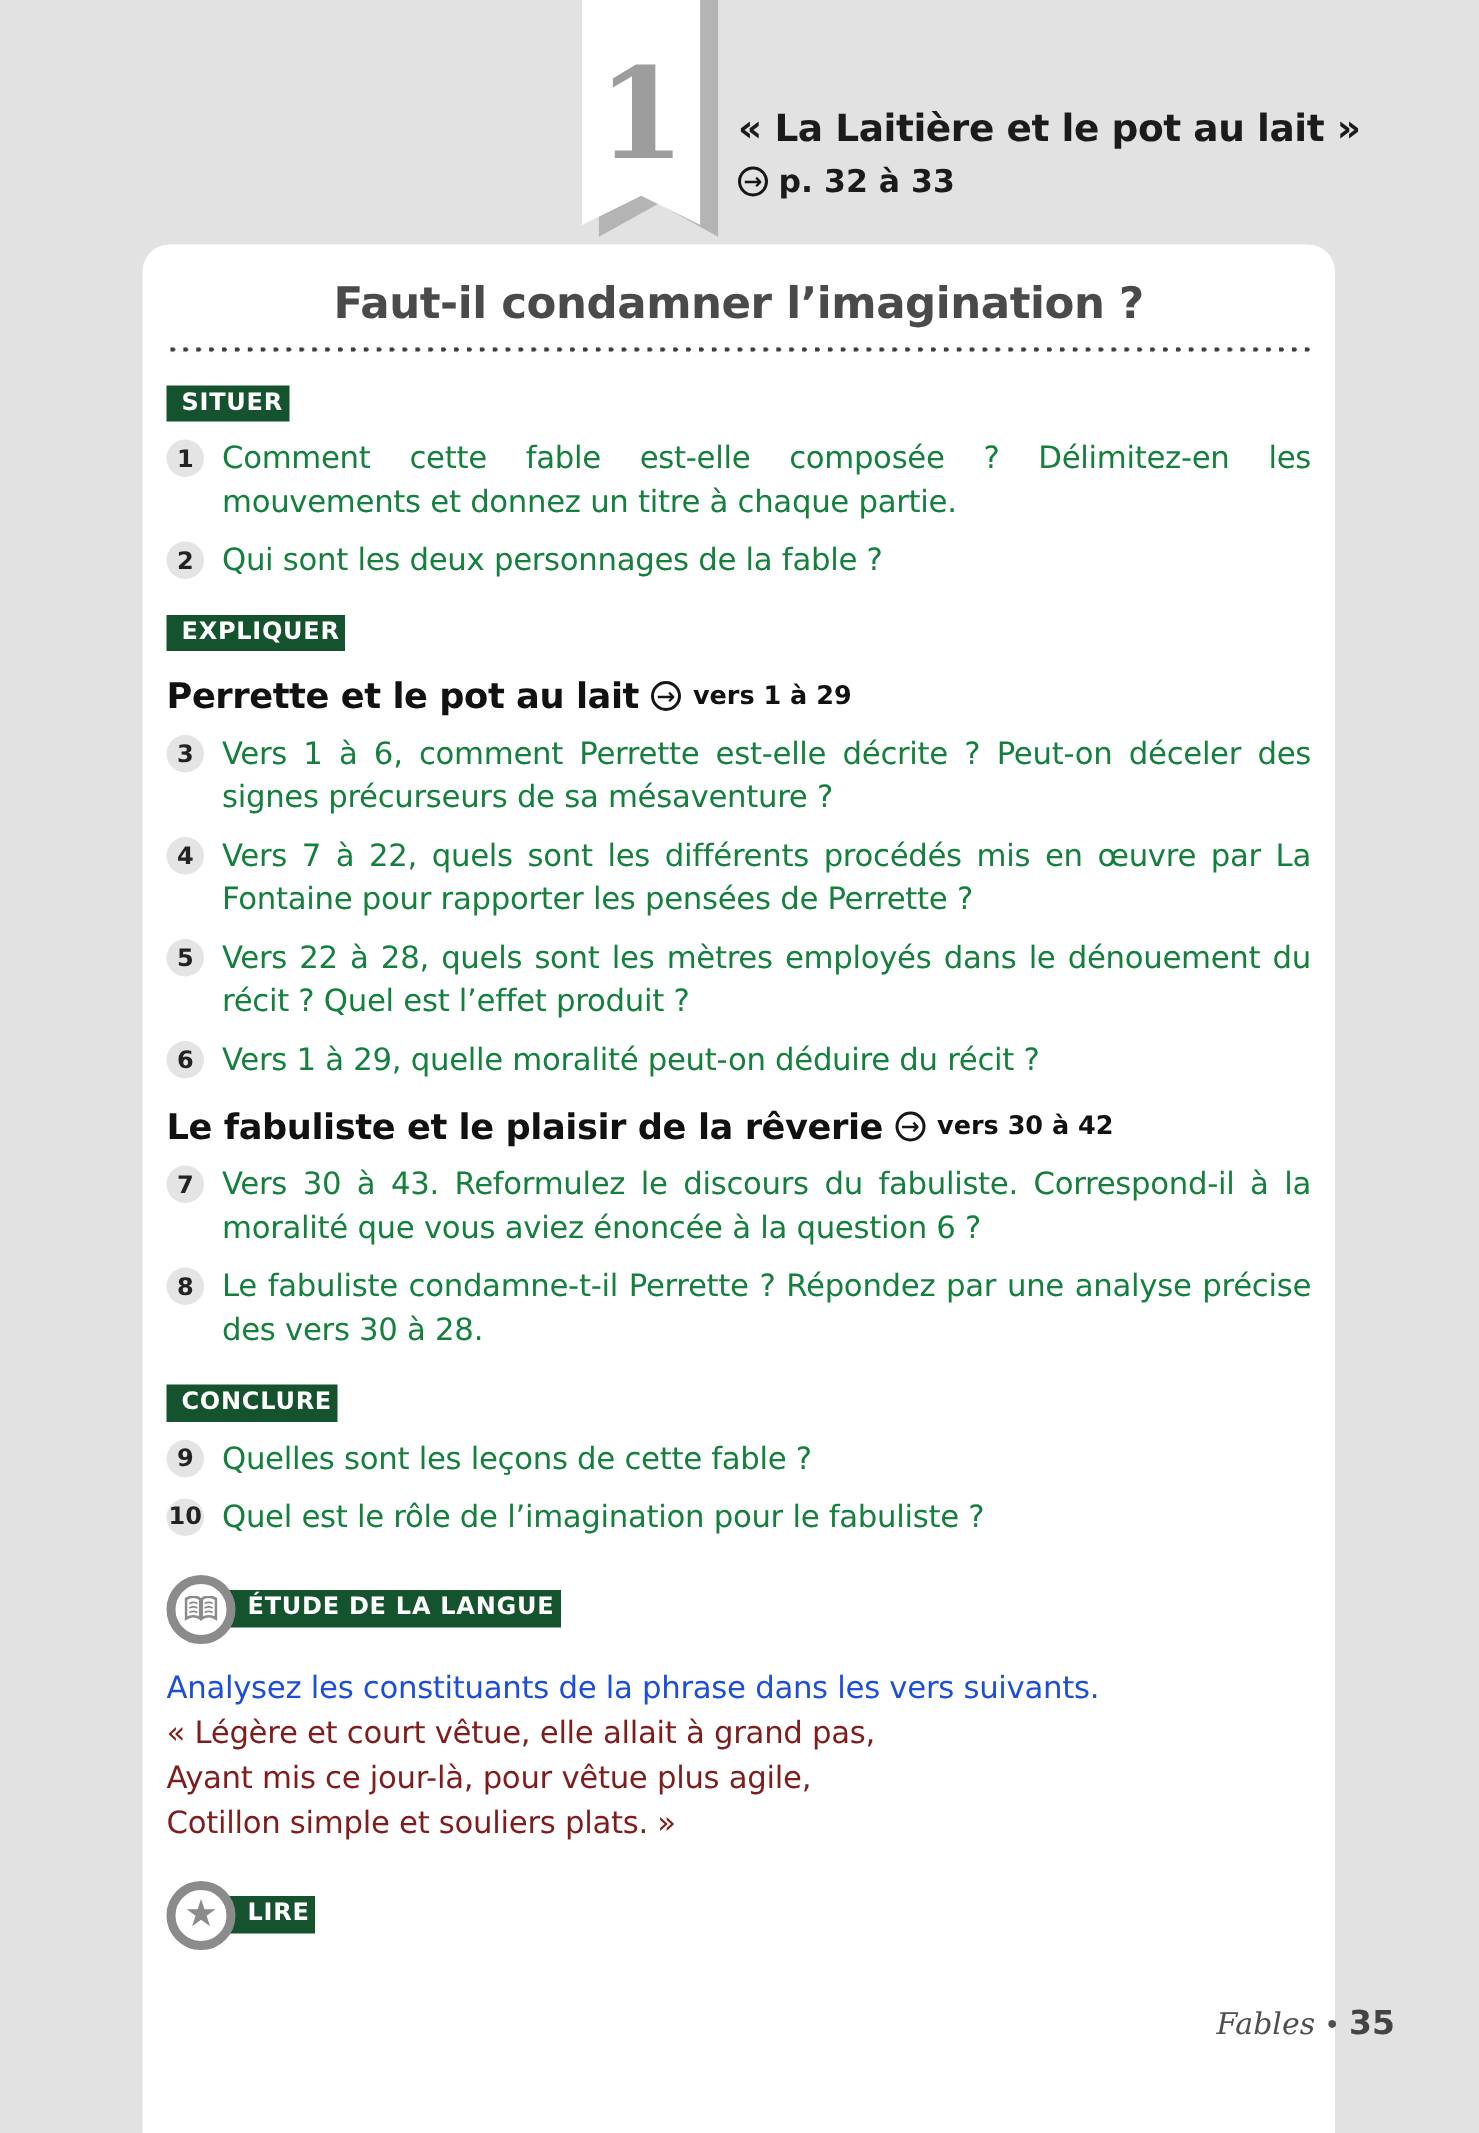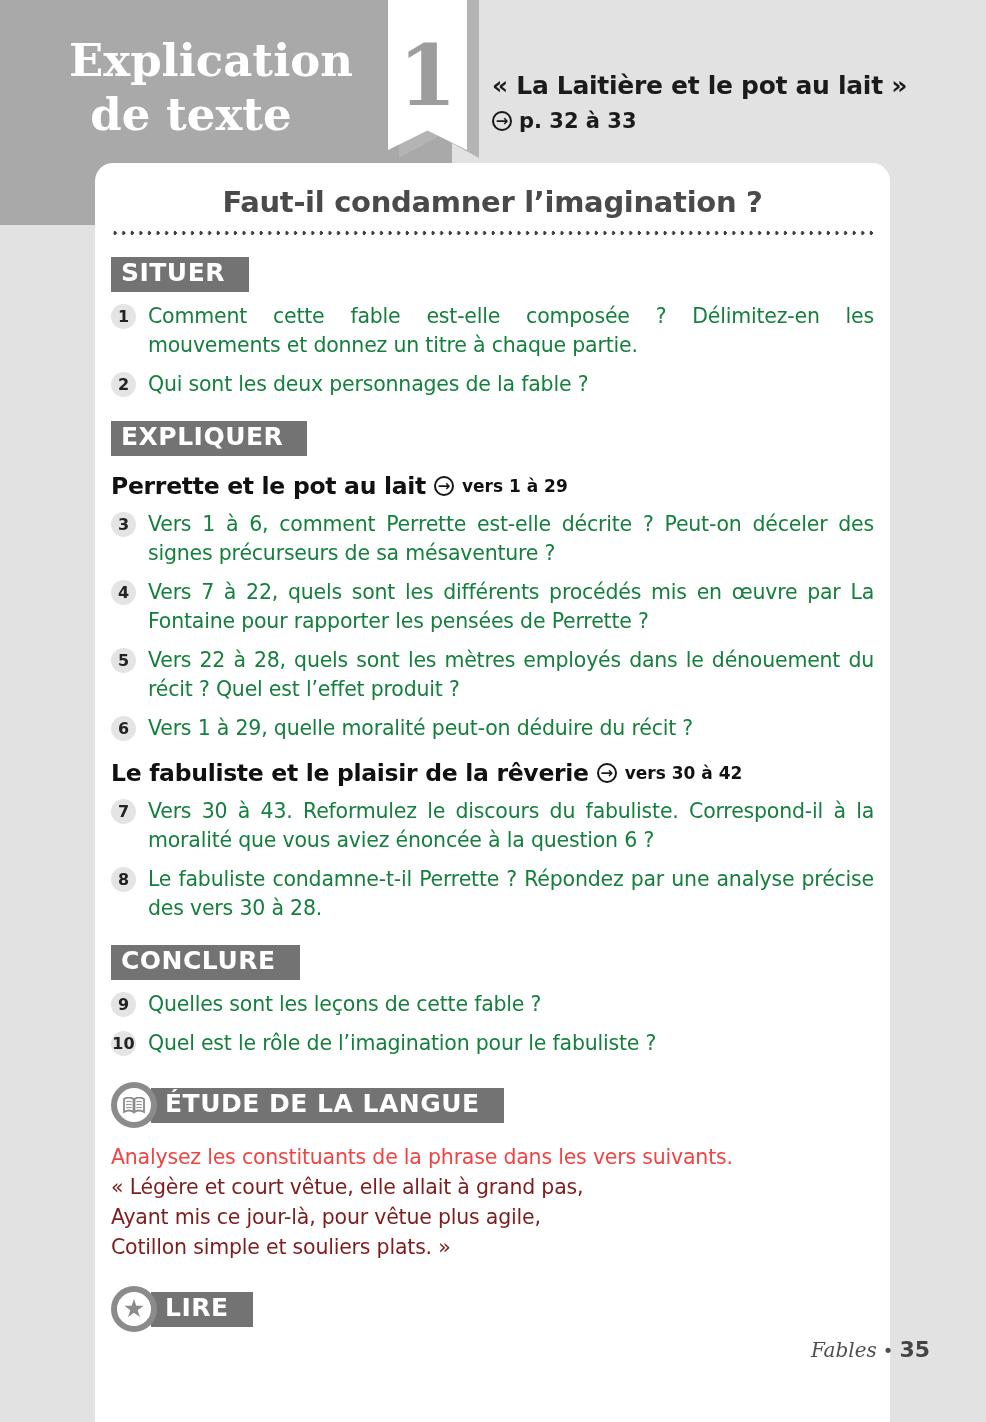--- a/index.html
+++ b/index.html
@@ -68,23 +68,23 @@
     text-align:center;font-weight:bold;font-size:29px;color:#4a4a4a;
     margin:10px 0 0 0;letter-spacing:-0.3px;
   }
   .dotted{
     margin-top:12px;height:4px;
     background-image:radial-gradient(circle 1.7px at 4px 2px,#3d3d3d 98%,transparent);
     background-size:8.6px 4px;background-repeat:repeat-x;
   }
 
   .badge{
-    display:inline-block;background:#737373;color:#ffffff;
-    font-weight:bold;font-size:25px;letter-spacing:0.5px;
-    padding:1px 24px 4px 10px;line-height:1.2;
+    display:inline-block;background:#14532d;color:#ffffff;
+    font-weight:bold;font-size:16px;letter-spacing:0.5px;
+    padding:1px 4px 4px 10px;line-height:1.2;
   }
   .sec{margin-top:22px;}
 
   .q{display:flex;align-items:flex-start;margin-top:10px;}
   .qnum{
     flex:0 0 25px;width:25px;height:25px;border-radius:50%;
     background:#e4e4e4;color:#222222;font-weight:bold;font-size:16px;
     display:flex;align-items:center;justify-content:center;
     margin-top:2px;margin-right:12px;line-height:1;
   }
@@ -104,21 +104,21 @@
   .icon-badge{display:flex;align-items:center;margin-top:24px;}
   .icon-circle{
     width:34px;height:34px;border:6px solid #8b8b8b;border-radius:50%;
     background:#ffffff;display:flex;align-items:center;justify-content:center;
     z-index:2;flex:0 0 auto;
   }
   .icon-badge .badge{margin-left:-6px;padding-left:14px;z-index:1;}
   .star-glyph{color:#8b8b8b;font-size:25px;line-height:1;margin-top:-2px;}
 
   .para{
-    margin:14px 0 0 0;font-size:20.5px;line-height:30px;color:#ef4444;
+    margin:14px 0 0 0;font-size:20.5px;line-height:30px;color:#1d4ed8;
     letter-spacing:-0.2px;
   }
   .verse{margin:0;font-size:20.5px;line-height:30px;color:#7f1d1d;letter-spacing:-0.2px;}
 
   
   .footer{
     position:absolute;right:56px;top:1337px;
     display:flex;align-items:baseline;gap:6px;color:#4f4f4f;
   }
   .footer .book{
@@ -126,26 +126,20 @@
     font-style:italic;font-size:20px;
   }
   .footer .dot{font-size:18px;color:#4f4f4f;}
   .footer .pnum{font-weight:bold;font-size:22px;color:#444444;}
 </style>
 </head>
 <body>
 
 <div class="page">
 
-  <div class="header-block">
-    <div class="header-title">
-      <div class="l1">Explication</div>
-      <div class="l2">de texte</div>
-    </div>
-  </div>
 
   <div class="ribbon-shadow"></div>
   <div class="ribbon">
     <span class="num">1</span>
   </div>
 
   <div class="work-ref">
     <div class="work-title">« La Laitière et le pot au lait »</div>
     <div class="pages-line">
       <span class="arrow-icon">→</span>

